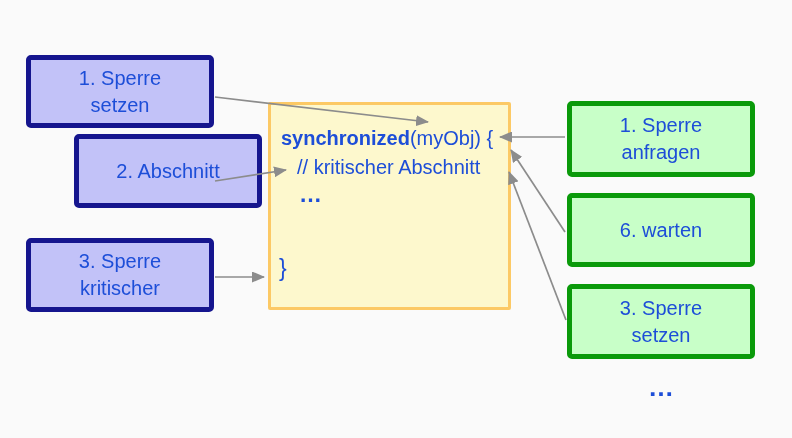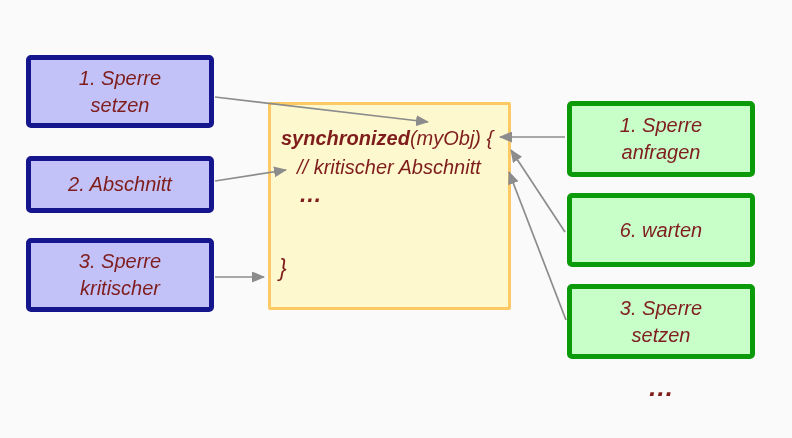--- a/index.html
+++ b/index.html
@@ -2,23 +2,22 @@
 <html><head>
 <meta charset="utf-8">
 <style>
   html, body { margin: 0; padding: 0; }
   .stage {
     position: relative;
     width: 792px;
     height: 438px;
     background: #fafafa;
     font-family: "Liberation Sans", sans-serif;
-    color: #7f1d1d;
+    color: #1d4ed8;
     overflow: hidden;
-    font-style: italic;
   }
   .box {
     position: absolute;
     box-sizing: border-box;
     display: flex;
     flex-direction: column;
     justify-content: center;
     align-items: center;
     text-align: center;
     font-size: 20px;
@@ -74,21 +73,21 @@
 </style>
 </head>
 <body>
 
 <div class="stage">
 
   <div class="box blue" style="top:55px; height:73px;">
     <span>1. Sperre</span>
     <span>setzen</span>
   </div>
-  <div class="box blue" style="top:156px; height:57px;">
+  <div class="box blue" style="top:134px; height:74px;margin-left:48px;">
     <span>2. Abschnitt</span>
   </div>
   <div class="box blue" style="top:238px; height:74px;">
     <span>3. Sperre</span>
     <span>kritischer</span>
   </div>
 
   <div class="code-box">
     <div class="code-line code-line2">// kritischer Abschnitt</div>
     <div class="code-line code-line1">

